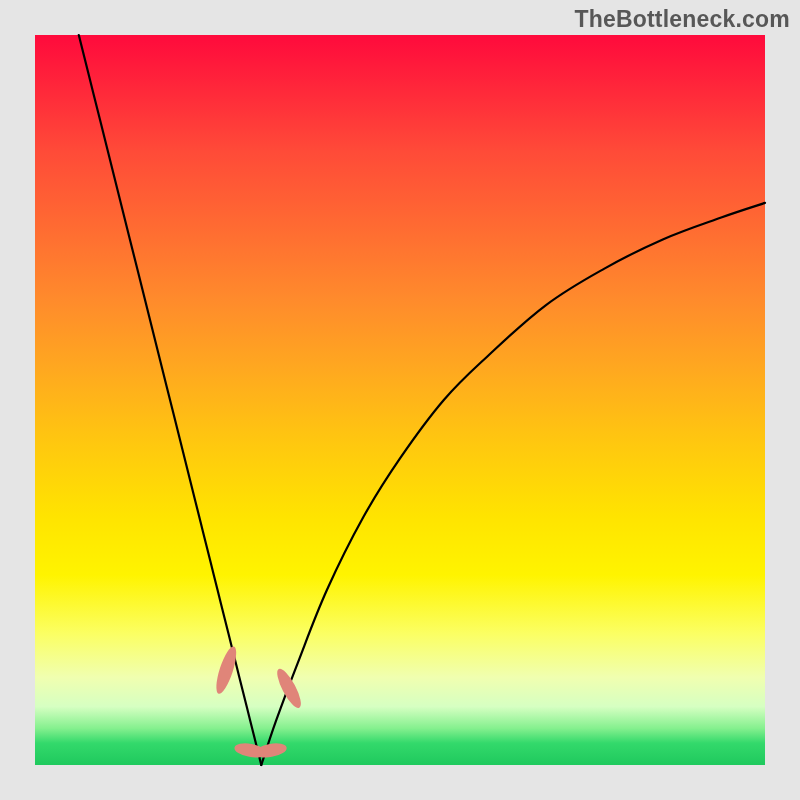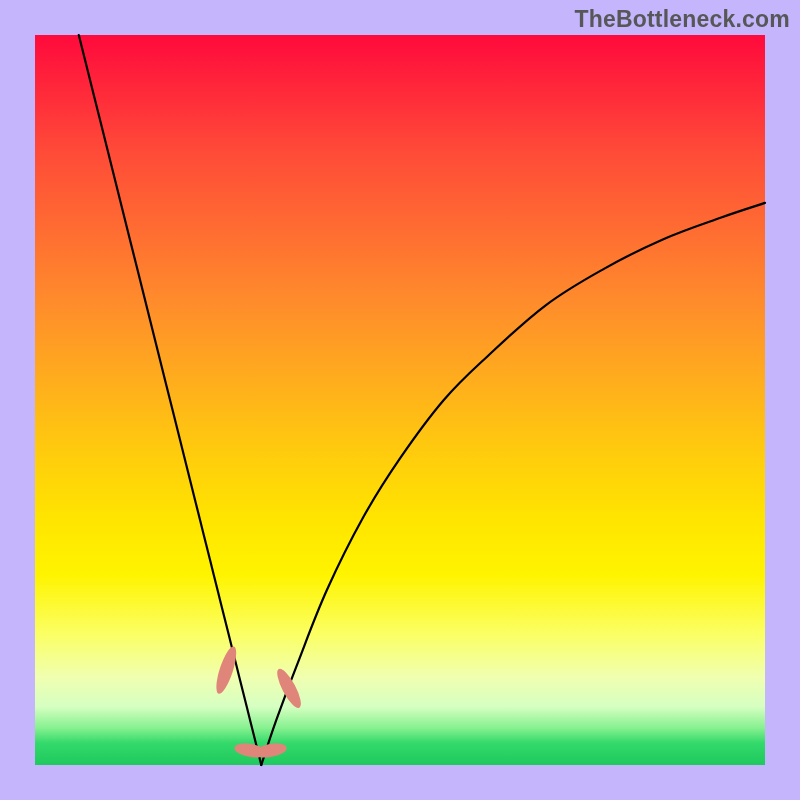--- a/index.html
+++ b/index.html
@@ -9,21 +9,21 @@
     height: 800px;
     background: #000;
     overflow: hidden;
   }
   .frame {
     position: absolute;
     top: 0;
     left: 0;
     width: 800px;
     height: 800px;
-    background: #c4b5fd;
+    background: #e5e5e5;
   }
   .plot-area {
     position: absolute;
     left: 35px;
     top: 35px;
     width: 730px;
     height: 730px;
     
     background: linear-gradient(to bottom,
       #ff0a3c 0%,

